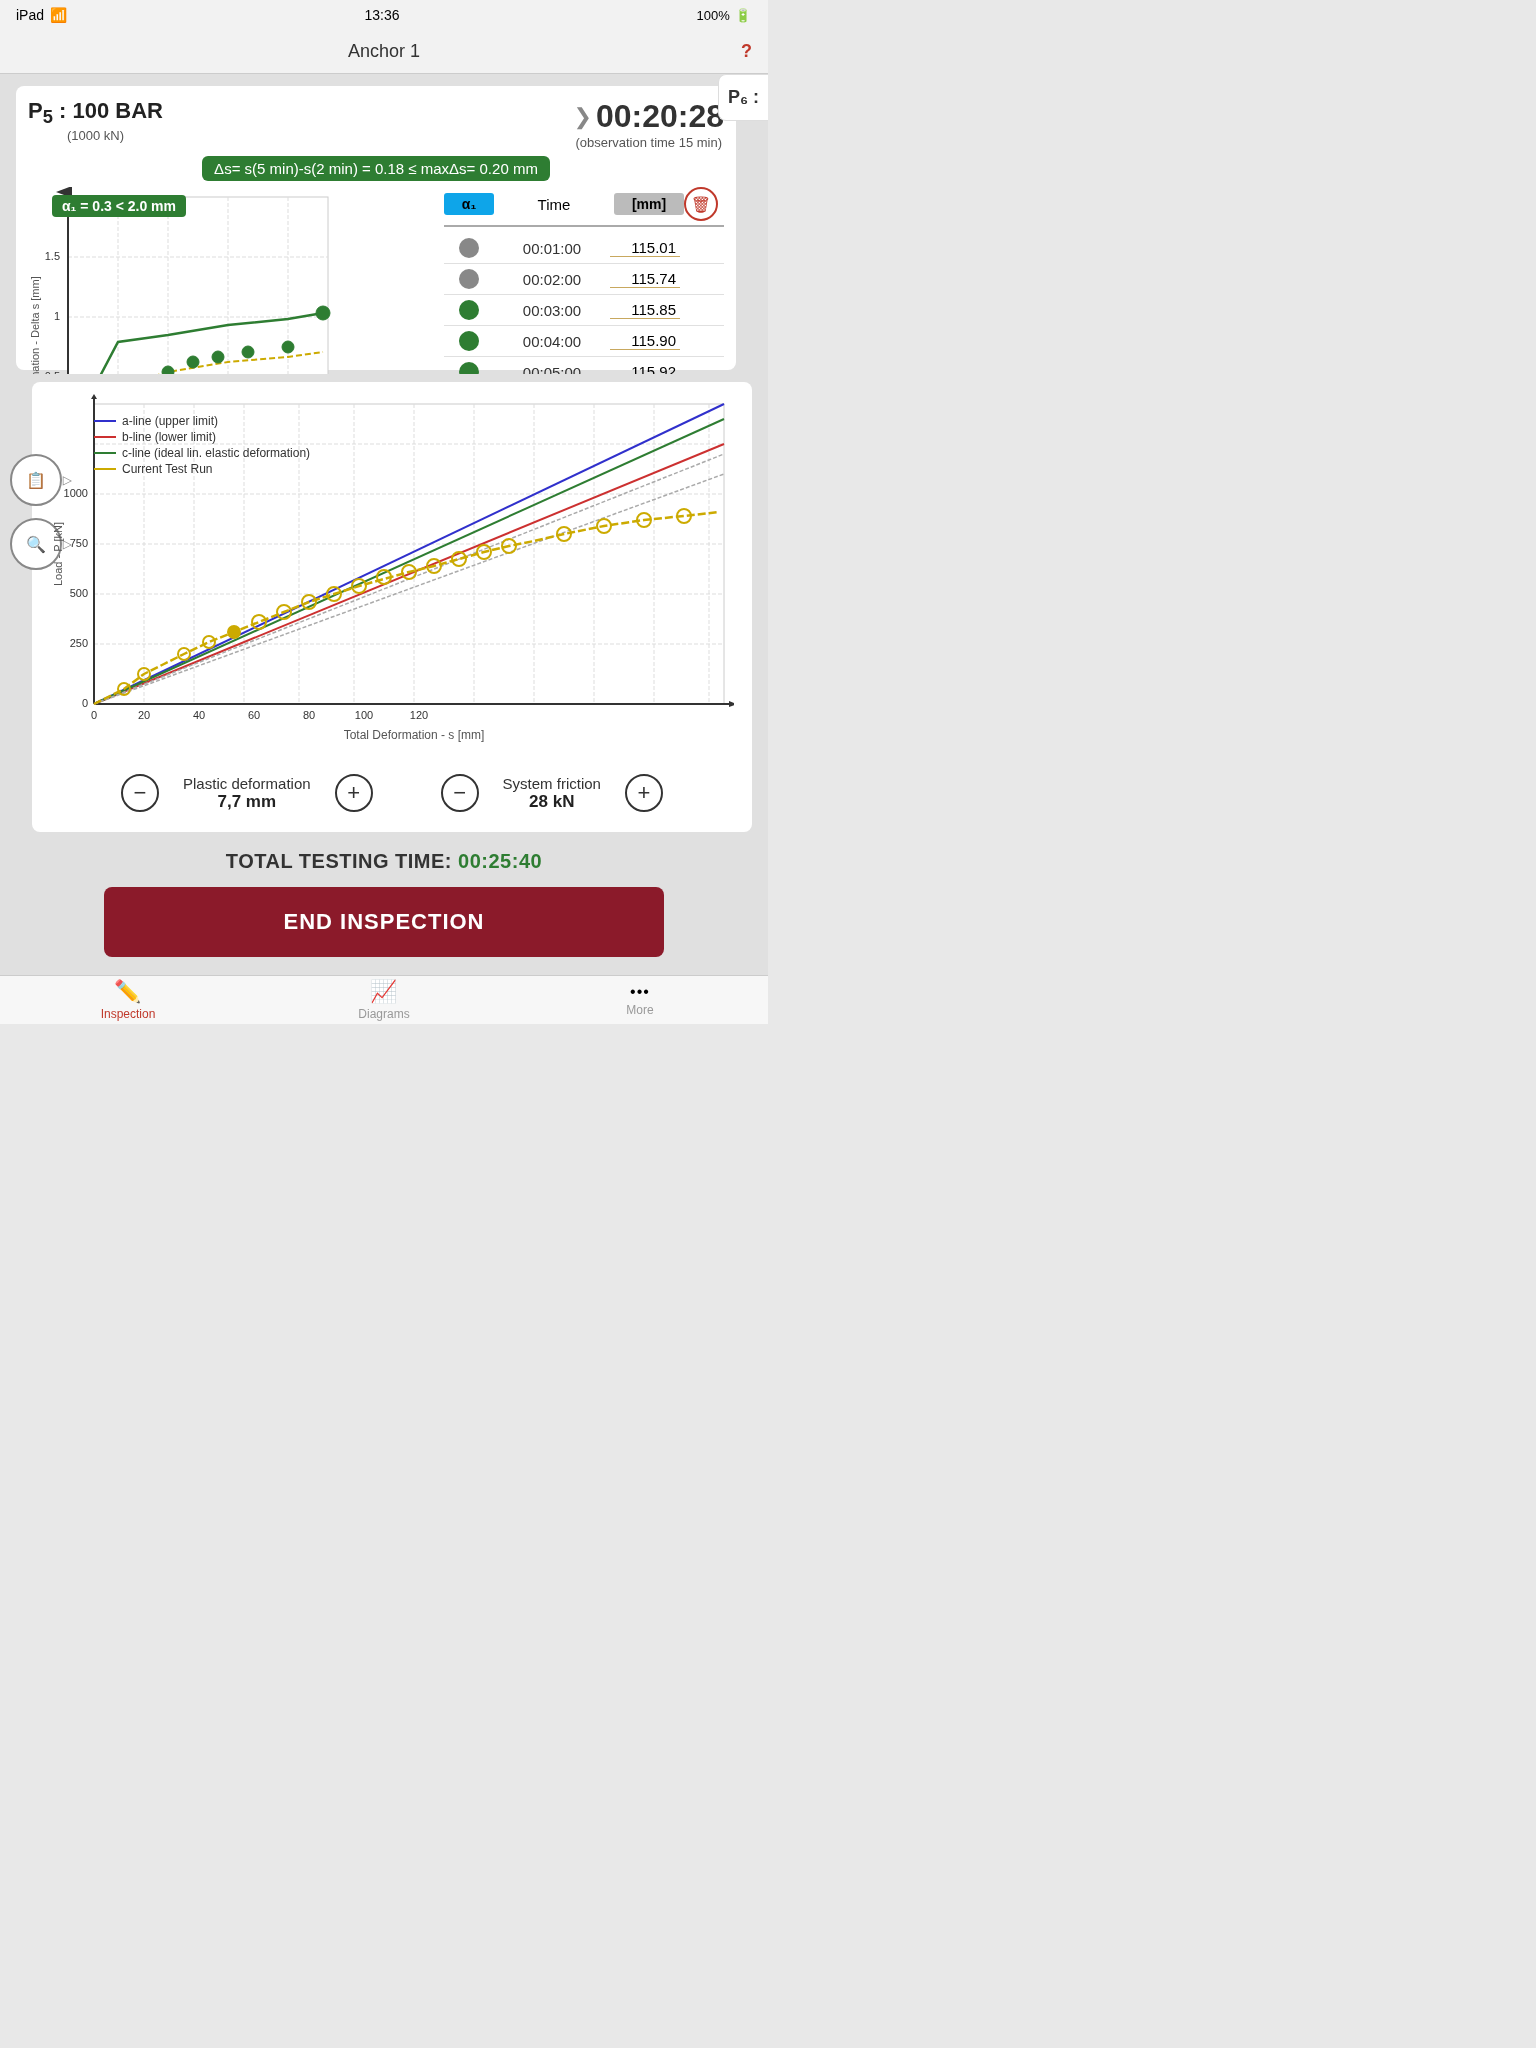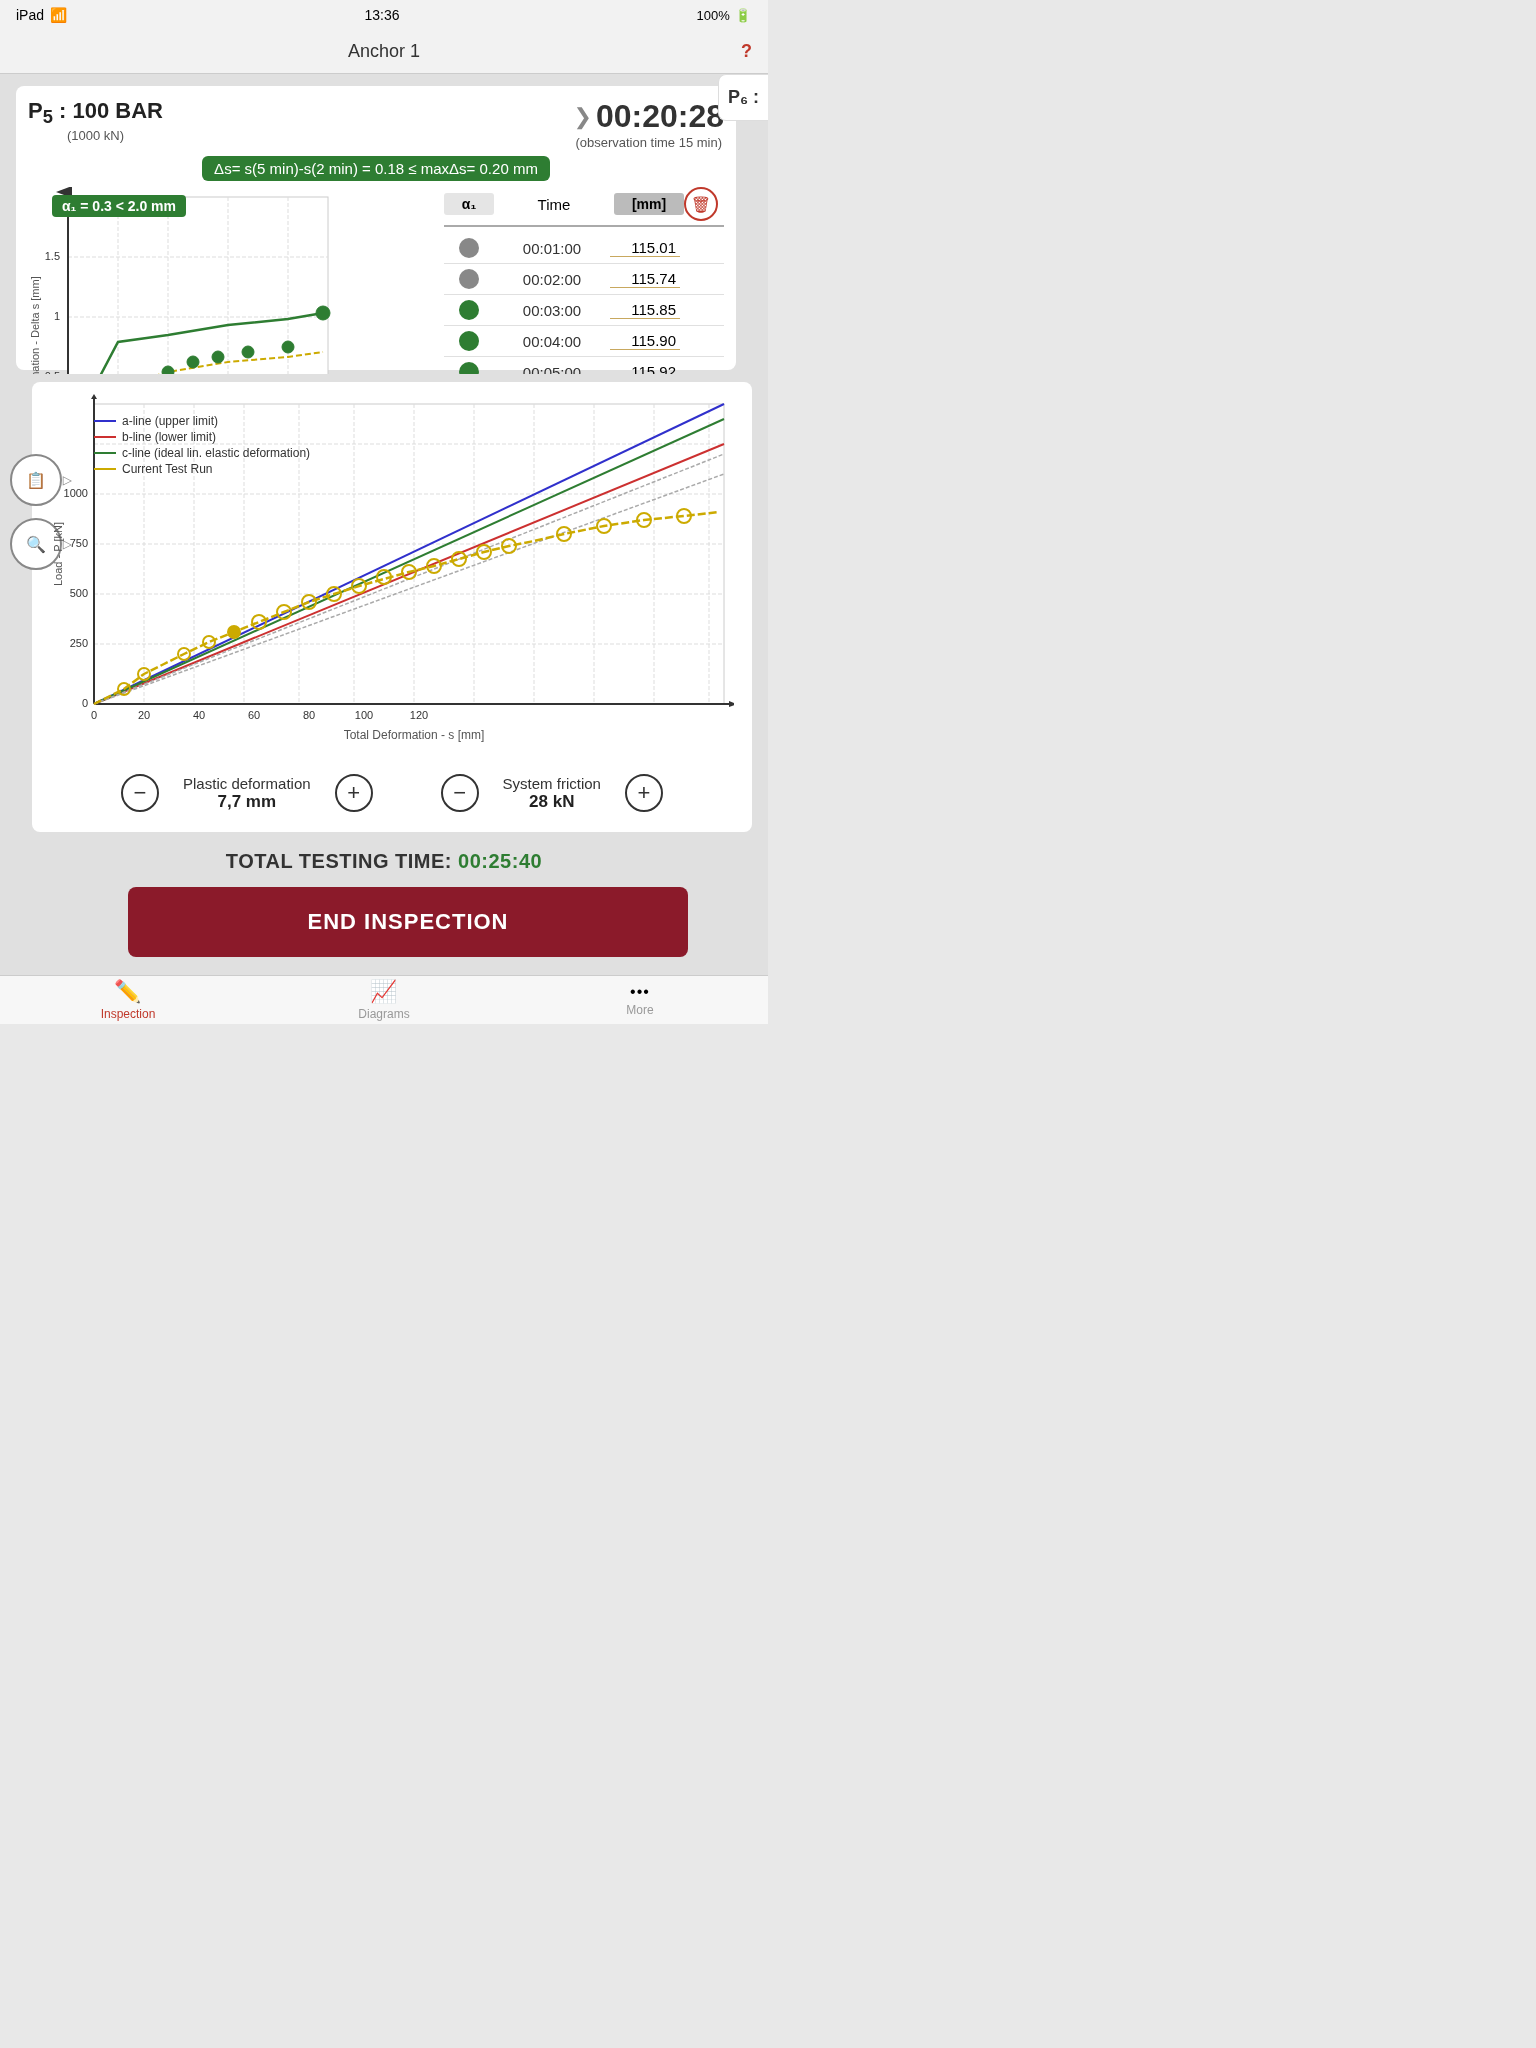--- a/index.html
+++ b/index.html
@@ -141,21 +141,21 @@
       min-width: 280px;
     }
     .table-header {
       display: flex;
       align-items: center;
       gap: 0;
       margin-bottom: 6px;
       border-bottom: 2px solid #aaa;
       padding-bottom: 4px;
     }
-    .th-alpha { width: 50px; text-align: center; background: #e5e5e5; border-radius: 3px; padding: 3px 6px; font-size: 14px; font-weight: bold; }
+    .th-alpha { width: 50px; text-align: center; background: #0ea5e9; border-radius: 3px; padding: 3px 6px; font-size: 14px; font-weight: bold; }
     .th-time { flex: 1; text-align: center; font-size: 15px; font-weight: 500; }
     .th-mm { width: 70px; text-align: center; background: #bbb; border-radius: 3px; padding: 3px 6px; font-size: 14px; font-weight: bold; }
     .th-del { width: 40px; }
 
     .table-row-item {
       display: flex;
       align-items: center;
       gap: 0;
       padding: 5px 0;
       border-bottom: 1px solid #e0e0e0;
@@ -272,21 +272,21 @@
       font-size: 20px;
       font-weight: bold;
       color: #333;
       letter-spacing: 0.5px;
     }
 
     
     .end-btn-wrap {
       width: 100%;
       display: flex;
-      justify-content: flex-end;
+      justify-content: center;
       padding: 0 80px 10px;
     }
     .end-btn {
       width: 100%;
       max-width: 560px;
       background: #8b1a2a;
       color: white;
       font-size: 22px;
       font-weight: bold;
       letter-spacing: 1px;

